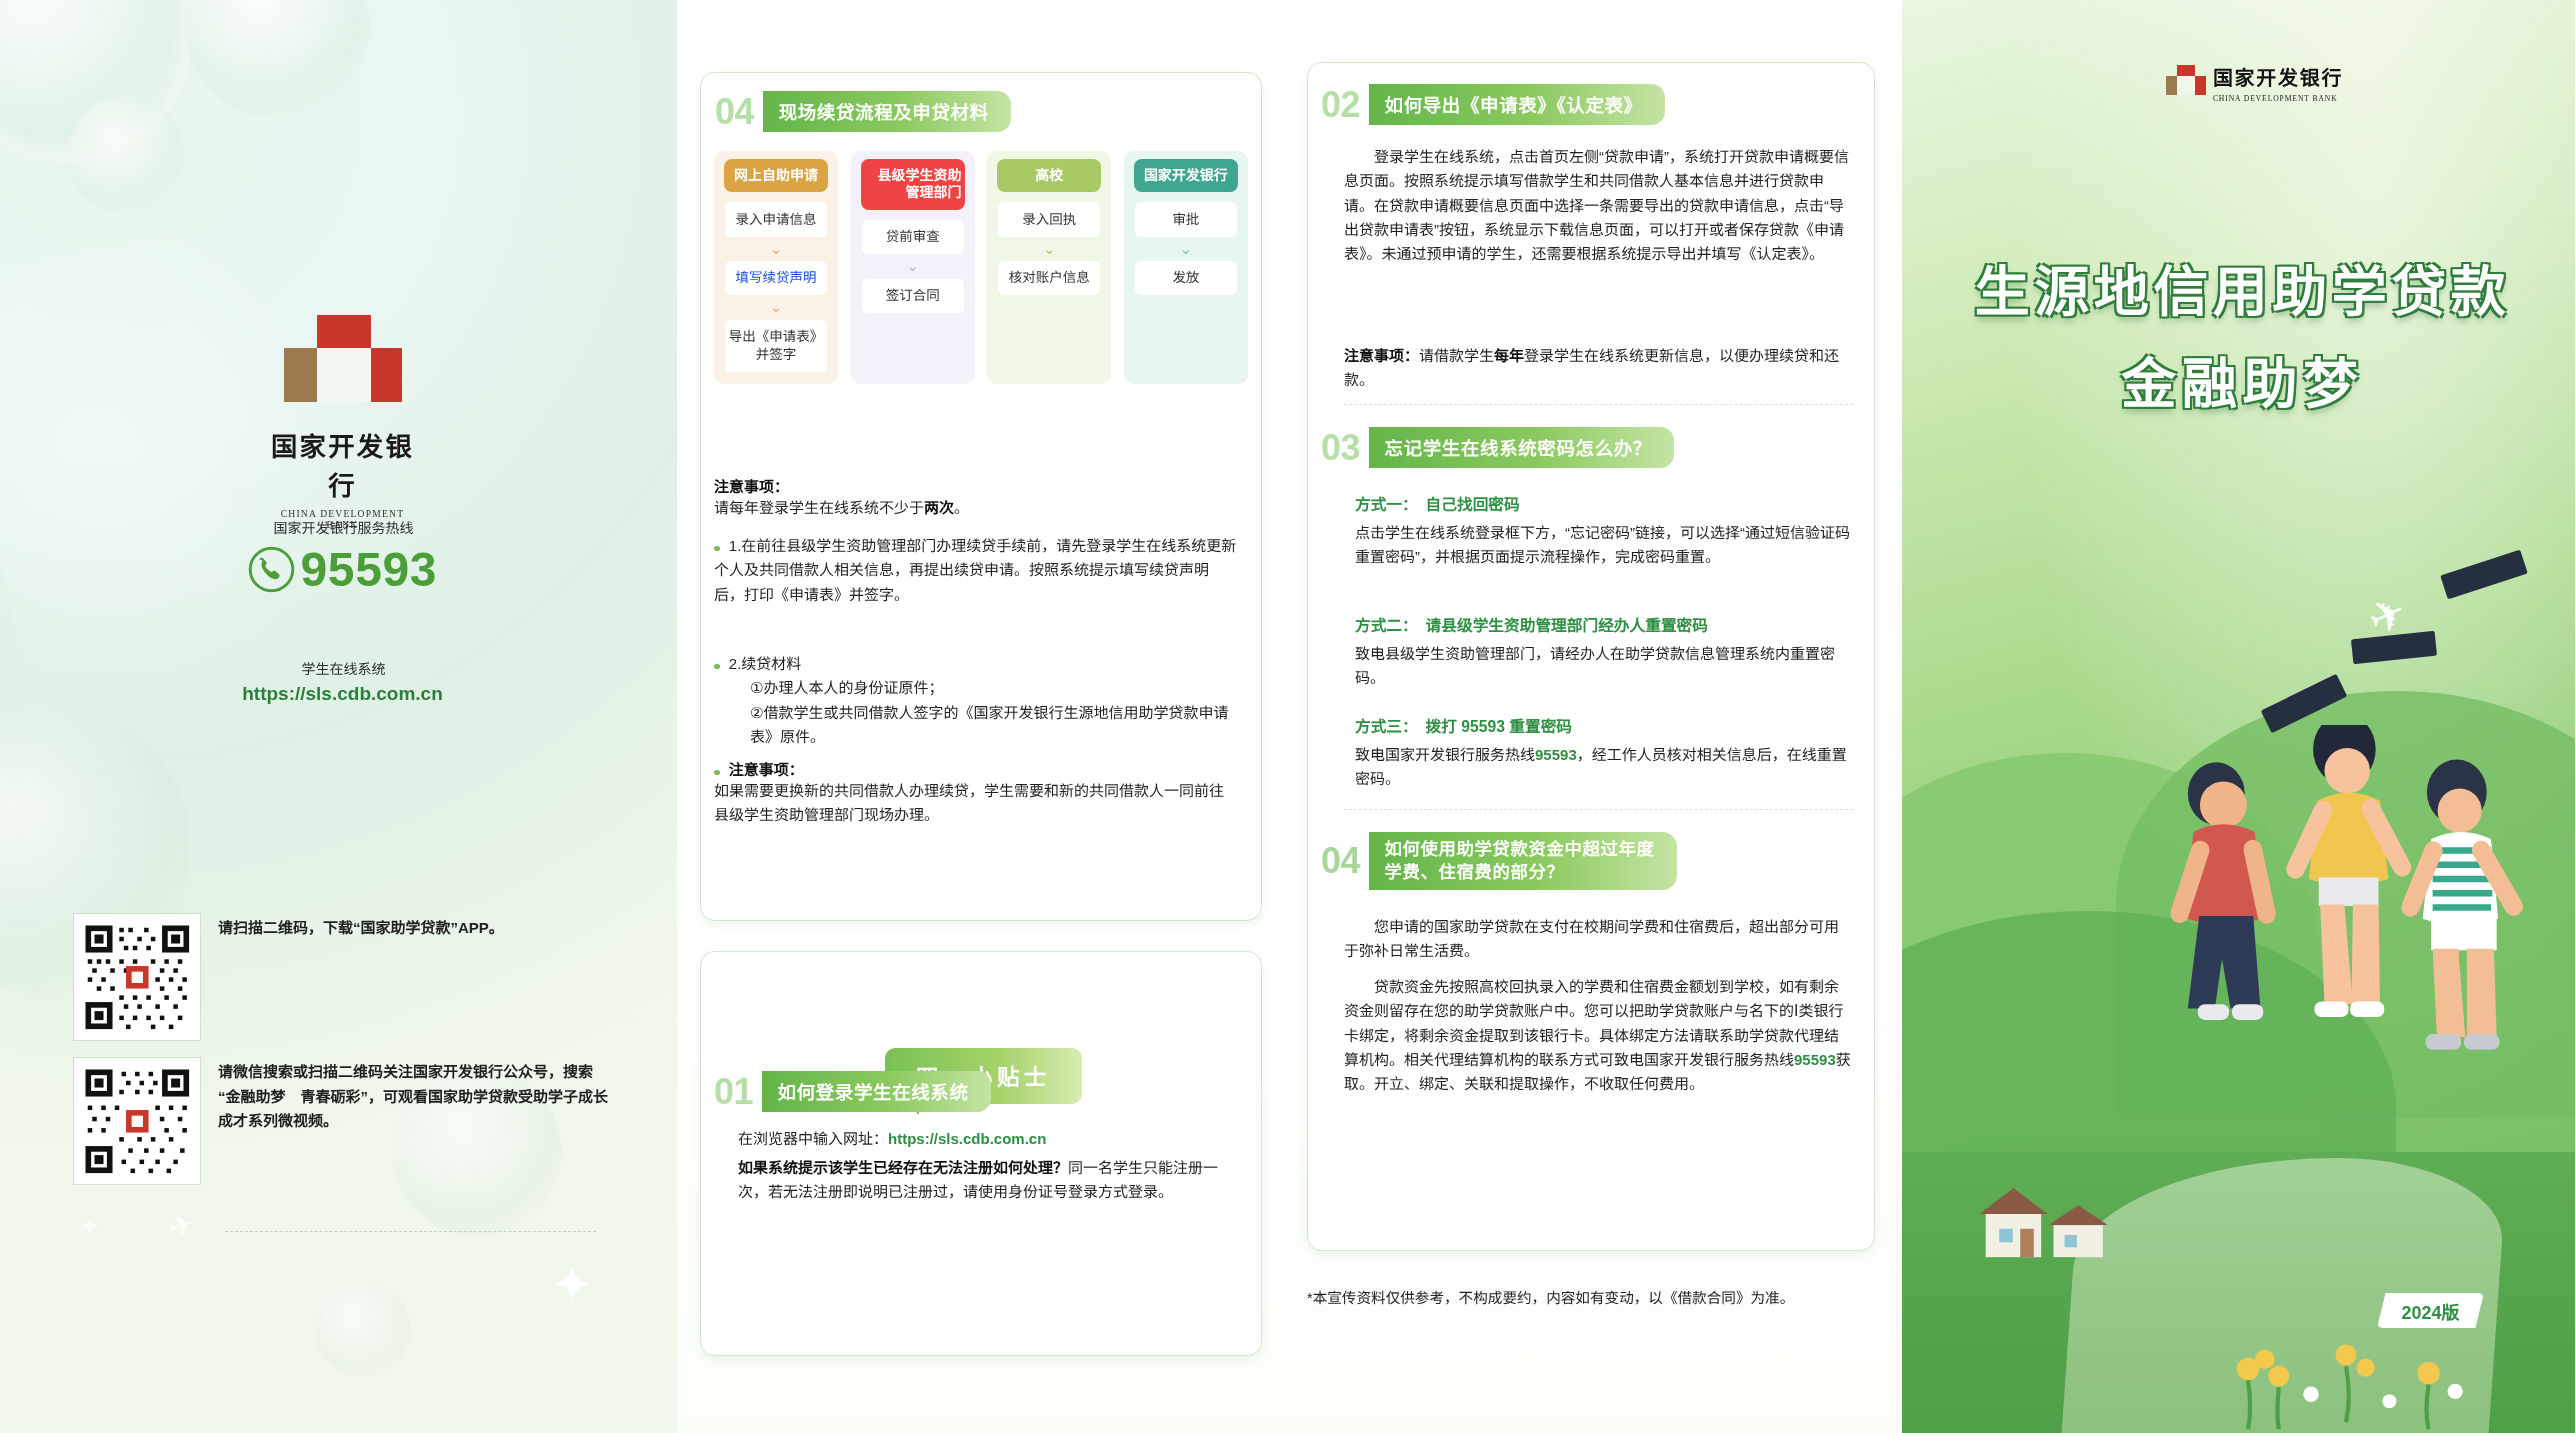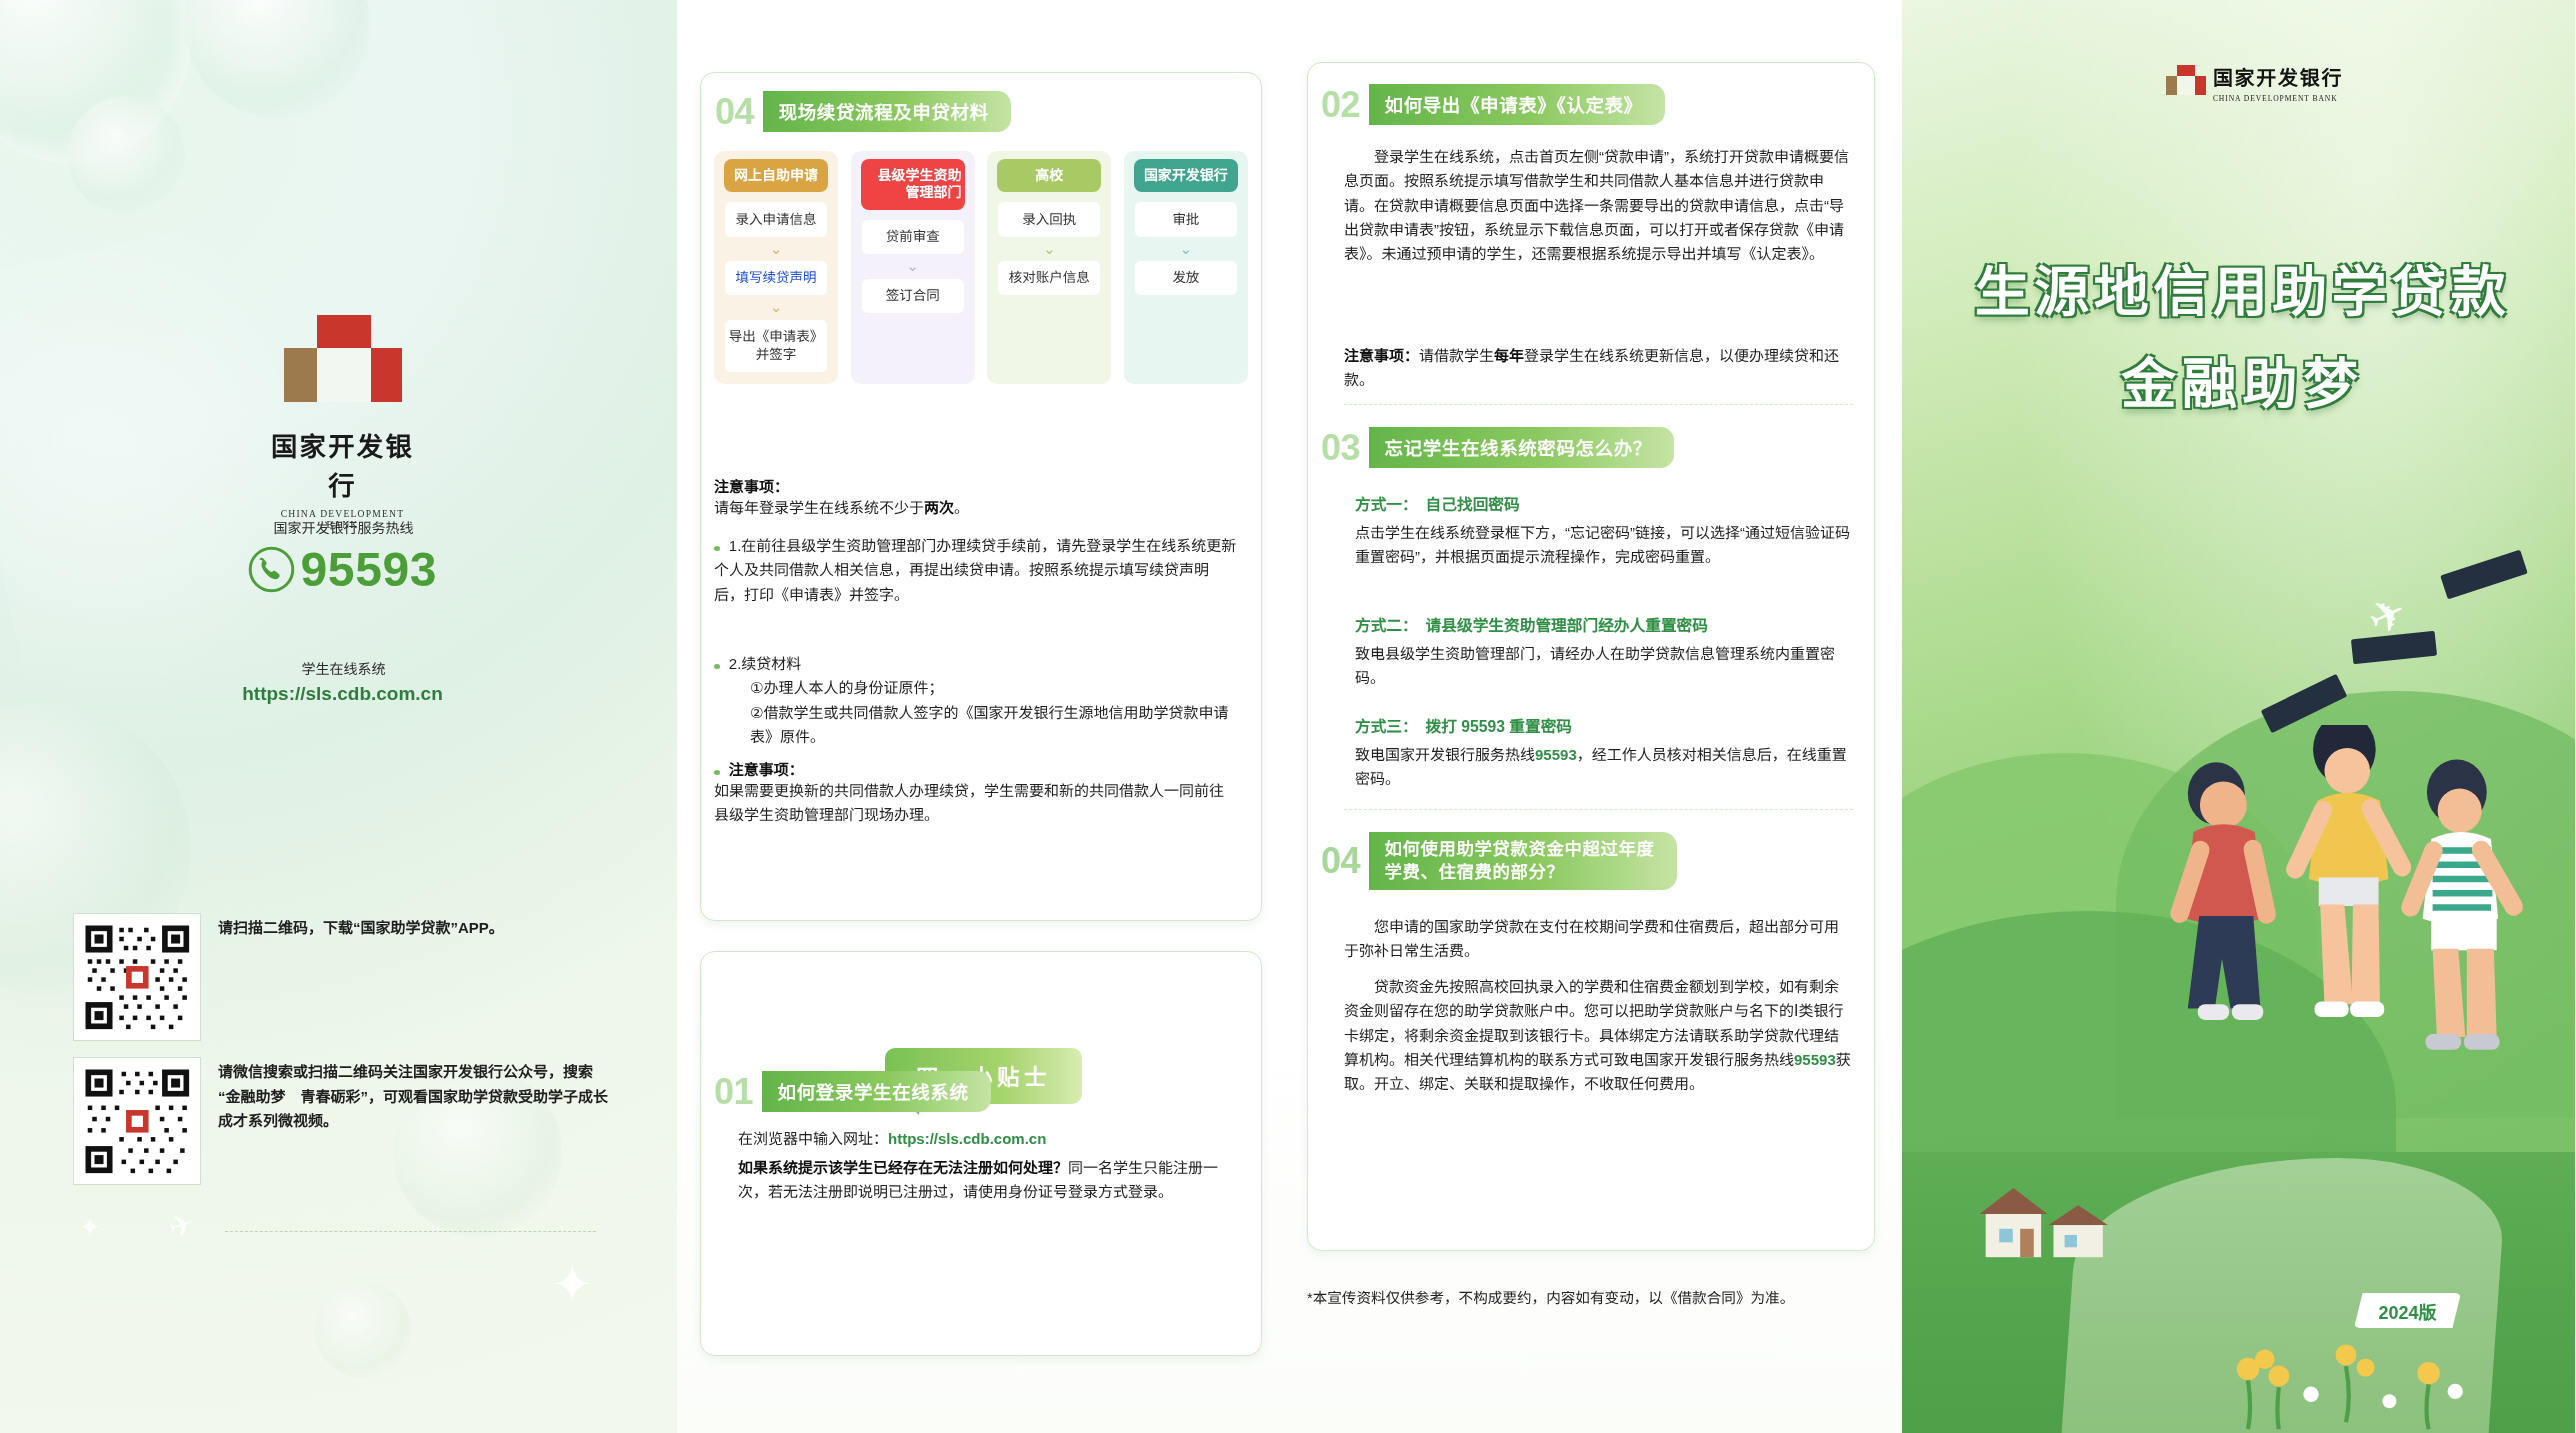--- a/index.html
+++ b/index.html
@@ -185,21 +185,21 @@
     position:absolute; left:34px; top:247px; width:613px; text-align:center;
     font-family:"Liberation Serif", serif;
   }
   .ct-line1 { font-size:55px; font-weight:bold; color:#ffffff; letter-spacing:4.5px;
     text-shadow: 0 0 0 #2f7d3a, 2.2px 2.2px 0 #2f7d3a, -2.2px -2.2px 0 #2f7d3a, 2.2px -2.2px 0 #2f7d3a, -2.2px 2.2px 0 #2f7d3a, 0 4.5px 7.9px rgba(30,90,40,.35);
   }
   .ct-line2 { font-size:55px; font-weight:bold; color:#ffffff; letter-spacing:5.6px; margin-top:12.4px;
     text-shadow: 2.2px 2.2px 0 #2f7d3a, -2.2px -2.2px 0 #2f7d3a, 2.2px -2.2px 0 #2f7d3a, -2.2px 2.2px 0 #2f7d3a, 0 4.5px 7.9px rgba(30,90,40,.35);
   }
   .version-badge {
-    position:absolute; left:452px; top:1293px; width:107px; height:35px;
+    position:absolute; left:475px; top:1293px; width:107px; height:35px;
     background:#ffffff; border-radius:5.6px; display:flex; align-items:center; justify-content:center;
     color:#2f8f45; font-size:18px; font-weight:bold;
     clip-path: polygon(8% 0, 100% 0, 92% 100%, 0% 100%);
   }
   .cap { position:absolute; }
   .cap .board { width:84px; height:25px; background:#24303f; transform: rotate(-18deg); border-radius:2.2px; }
   .cap1 { left:540px; top:562px; }
   .cap2 { left:450px; top:635px; transform: rotate(12deg); }
   .cap3 { left:360px; top:691px; transform: rotate(-8deg); }
   .paper-plane { position:absolute; left:467px; top:590px; color:#fff; font-size:44px; transform: rotate(-25deg); opacity:.95; }

